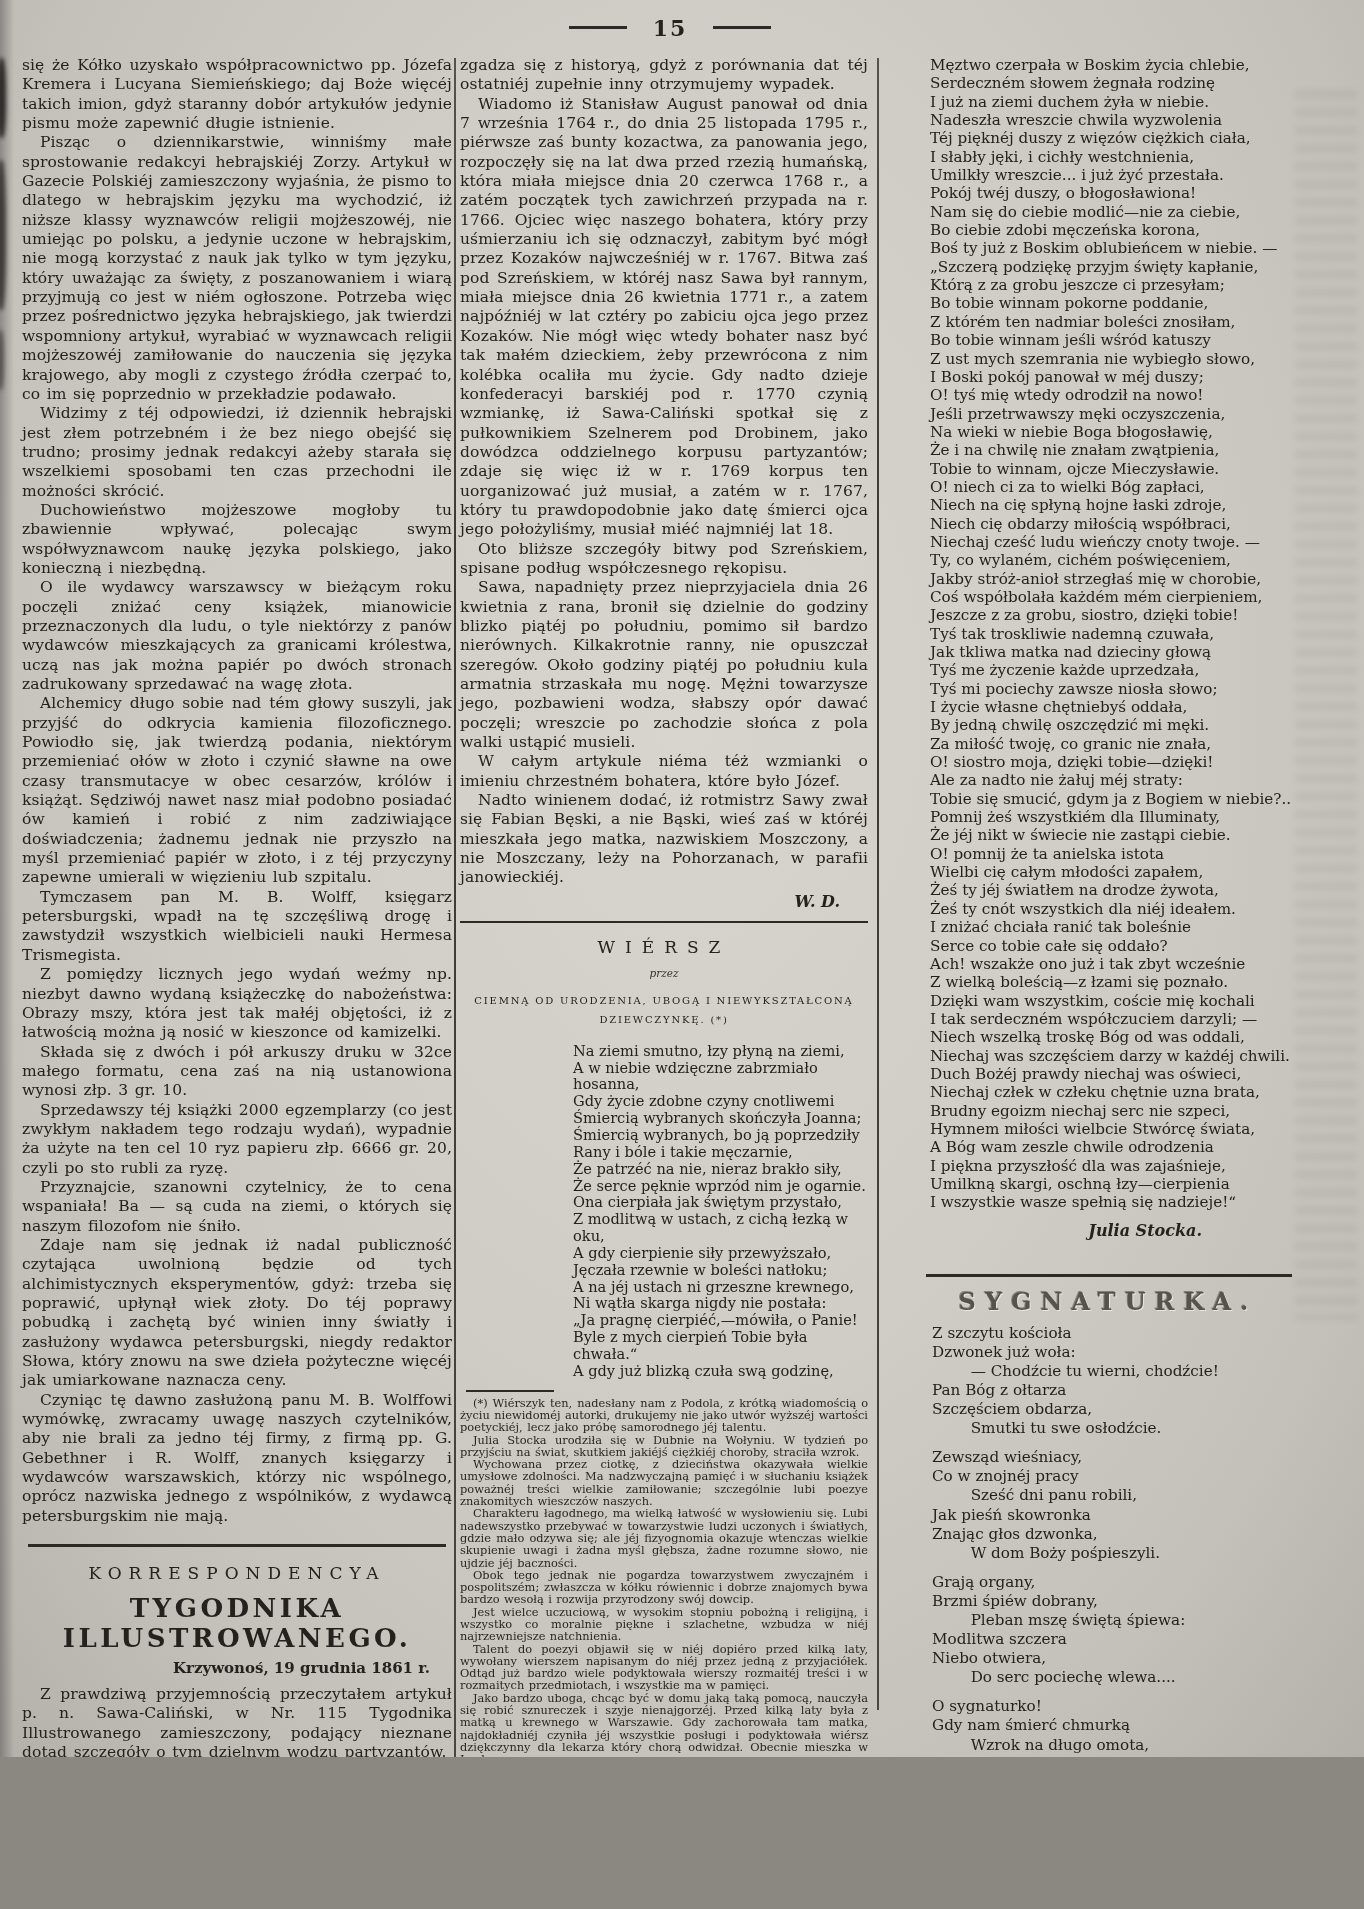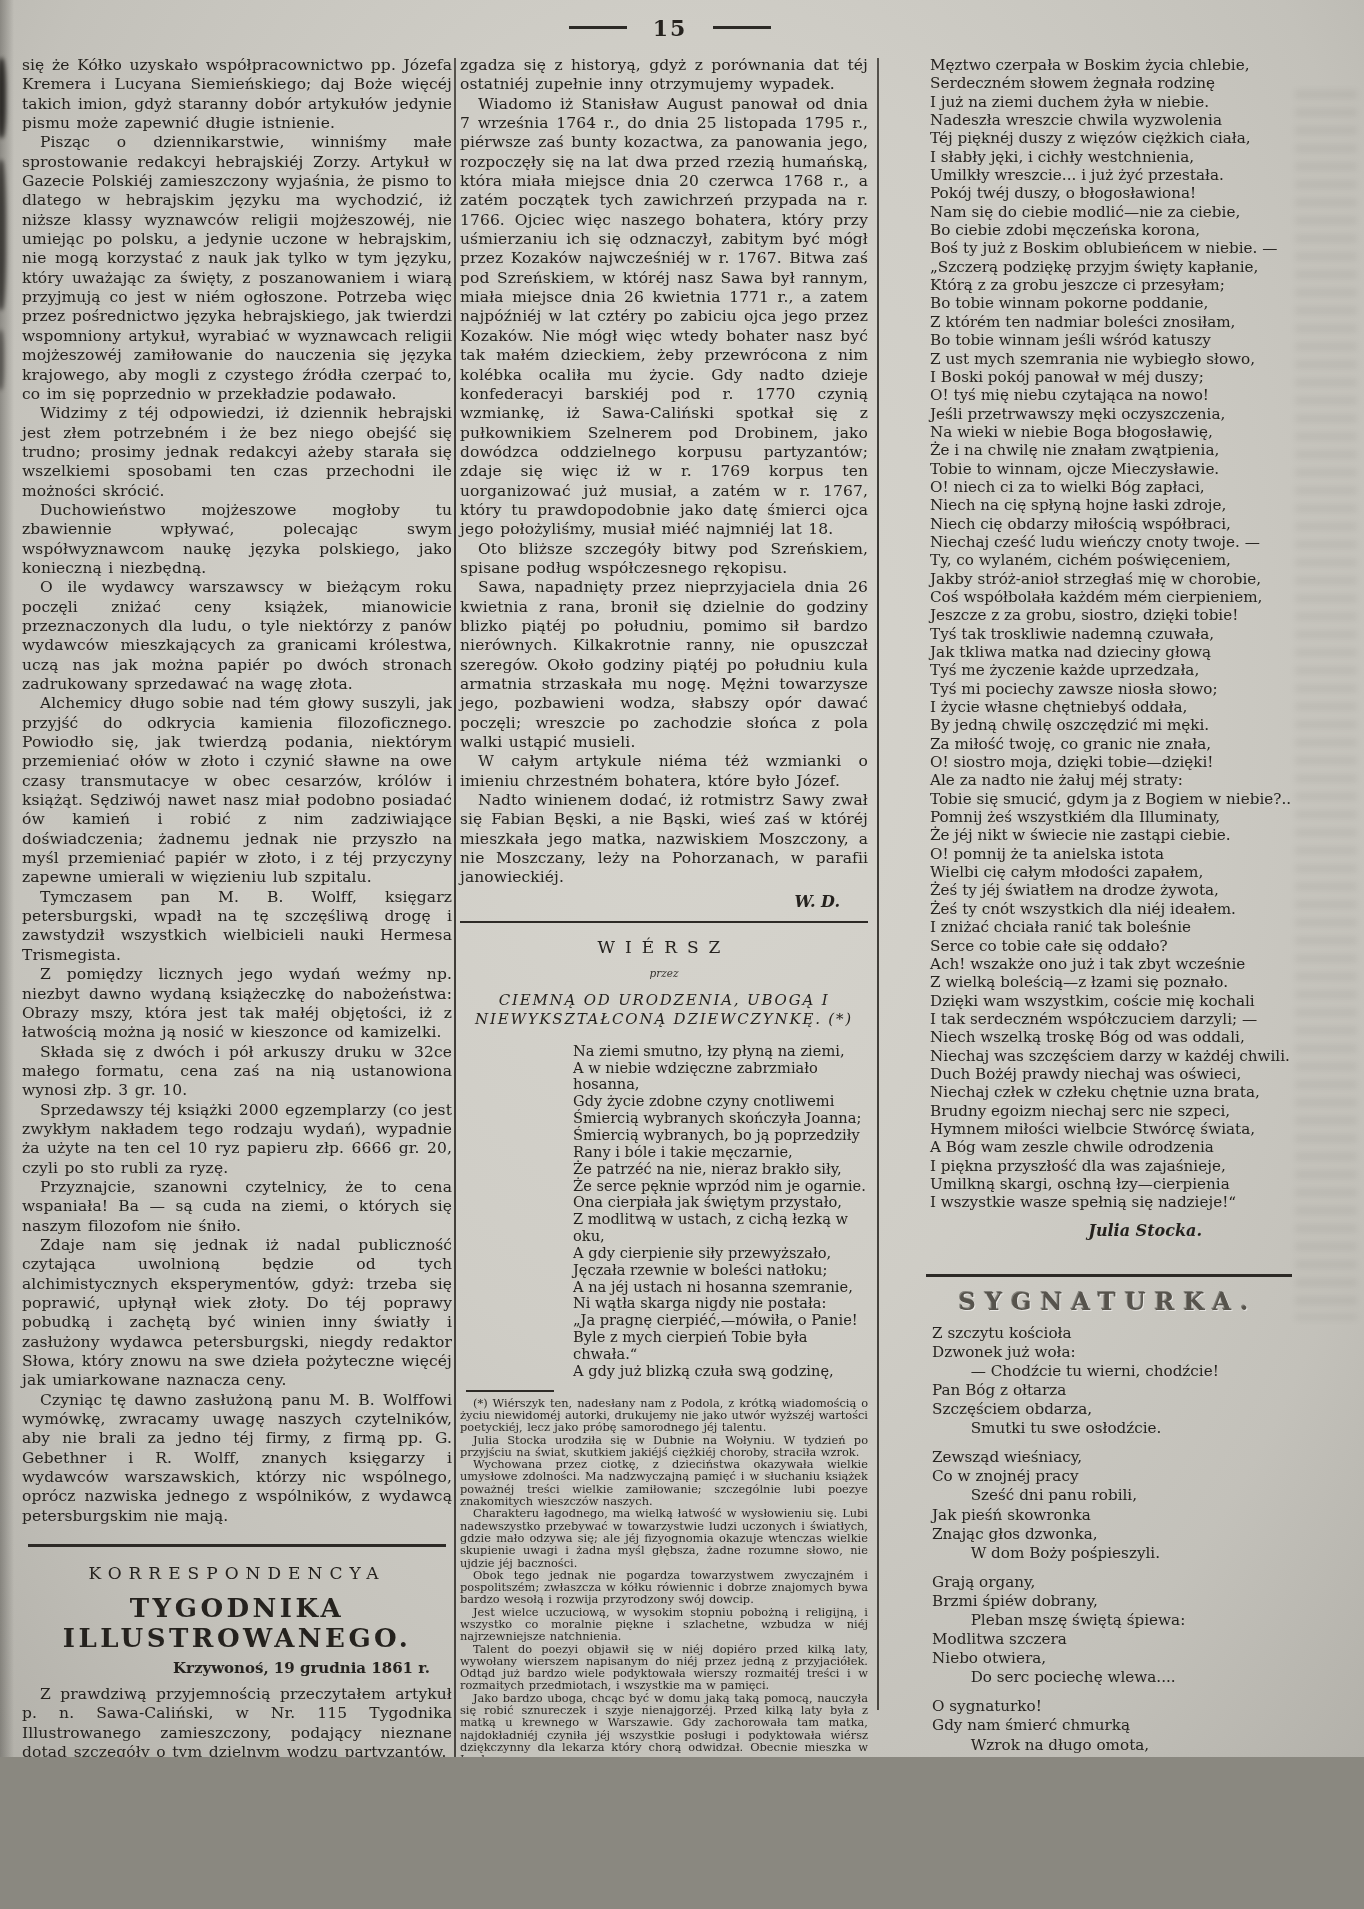--- a/index.html
+++ b/index.html
@@ -45,22 +45,22 @@
   .kicker{font-size:17px;letter-spacing:7px;text-align:center;margin:4px;font-weight:500;}
   .sectitle{font-size:26px;font-weight:bold;letter-spacing:3.5px;text-align:center;margin:10px 0 0 0;}
   .dateline{font-size:15px;font-weight:bold;text-align:right;padding-right:22px;margin:6px 0 8px 0;}
   
   .sig-wd{font-size:16px;font-weight:bold;font-style:italic;text-align:right;
     padding-right:28px;margin:4px 0 10px 0;}
   .hrule{height:2px;background:#2d2a26;margin:0 0 14px 0;}
   .poemhead .t1{font-size:17px;letter-spacing:10px;text-align:center;margin:14px 0 0 0;}
   .poemhead .t2{font-size:21.5px;font-weight:bold;letter-spacing:.5px;text-align:center;margin:9px 0 0 0;}
   .poemhead .by{font-size:10.5px;font-style:italic;text-align:center;margin:10px 0 0 0;color:#35322d;}
-  .poemhead .dedic{font-size:15px;letter-spacing:1.8px;text-align:center;
-    line-height:19.5px;margin:12px 0 0 0;padding:0 14px;font-style:italic;}
+  .poemhead .dedic{font-size:10px;letter-spacing:1.8px;text-align:center;
+    line-height:19.5px;margin:12px 0 0 0;padding:0 14px;}
   .poem2{margin:13px 0 0 113px;}
   .poem2 div{font-size:14.6px;line-height:16.85px;white-space:pre-wrap;}
   .fnrule{width:88px;height:2px;background:#2d2a26;margin:10px 0 5px 6px;}
   .footnote p{margin:0;font-size:11.4px;line-height:12.3px;text-align:justify;
     text-indent:13px;word-spacing:.8px;color:#2a2723;}
   
   .poem3{margin-left:18px;}
   .poem3 div{font-size:15.2px;line-height:18.35px;white-space:pre-wrap;}
   .sig-js{font-size:16px;font-weight:bold;font-style:italic;text-align:right;
     padding-right:160px;margin-top:9px;}
@@ -150,21 +150,21 @@
         <div>Gdy życie zdobne czyny cnotliwemi</div>
         <div>Śmiercią wybranych skończyła Joanna;</div>
         <div>Śmiercią wybranych, bo ją poprzedziły</div>
         <div>Rany i bóle i takie męczarnie,</div>
         <div>Że patrzéć na nie, nieraz brakło siły,</div>
         <div>Że serce pęknie wprzód nim je ogarnie.</div>
         <div>Ona cierpiała jak świętym przystało,</div>
         <div>Z modlitwą w ustach, z cichą łezką w oku,</div>
         <div>A gdy cierpienie siły przewyższało,</div>
         <div>Jęczała rzewnie w boleści natłoku;</div>
-        <div>A na jéj ustach ni hosanna szemranie,</div>
+        <div>A na jéj ustach ni grzeszne krewnego,</div>
         <div>Ni wątła skarga nigdy nie postała:</div>
         <div>„Ja pragnę cierpiéć,—mówiła, o Panie!</div>
         <div>Byle z mych cierpień Tobie była chwała.“</div>
         <div>A gdy już blizką czuła swą godzinę,</div>
       </div>
     <div class="fnrule"></div>
     <div class="footnote">
         <p>(*) Wiérszyk ten, nadesłany nam z Podola, z krótką wiadomością o życiu niewidoméj autorki, drukujemy nie jako utwór wyższéj wartości poetyckiéj, lecz jako próbę samorodnego jéj talentu.</p>
         <p>Julia Stocka urodziła się w Dubnie na Wołyniu. W tydzień po przyjściu na świat, skutkiem jakiéjś ciężkiéj choroby, straciła wzrok.</p>
         <p>Wychowana przez ciotkę, z dzieciństwa okazywała wielkie umysłowe zdolności. Ma nadzwyczajną pamięć i w słuchaniu książek poważnéj treści wielkie zamiłowanie; szczególnie lubi poezye znakomitych wieszczów naszych.</p>
@@ -189,21 +189,21 @@
         <div>Nam się do ciebie modlić—nie za ciebie,</div>
         <div>Bo ciebie zdobi męczeńska korona,</div>
         <div>Boś ty już z Boskim oblubieńcem w niebie. —</div>
         <div>„Szczerą podziękę przyjm święty kapłanie,</div>
         <div>Którą z za grobu jeszcze ci przesyłam;</div>
         <div>Bo tobie winnam pokorne poddanie,</div>
         <div>Z którém ten nadmiar boleści znosiłam,</div>
         <div>Bo tobie winnam jeśli wśród katuszy</div>
         <div>Z ust mych szemrania nie wybiegło słowo,</div>
         <div>I Boski pokój panował w méj duszy;</div>
-        <div>O! tyś mię niebu czytająca na nowo!</div>
+        <div>O! tyś mię wtedy odrodził na nowo!</div>
         <div>Jeśli przetrwawszy męki oczyszczenia,</div>
         <div>Na wieki w niebie Boga błogosławię,</div>
         <div>Że i na chwilę nie znałam zwątpienia,</div>
         <div>Tobie to winnam, ojcze Mieczysławie.</div>
         <div>O! niech ci za to wielki Bóg zapłaci,</div>
         <div>Niech na cię spłyną hojne łaski zdroje,</div>
         <div>Niech cię obdarzy miłością współbraci,</div>
         <div>Niechaj cześć ludu wieńczy cnoty twoje. —</div>
         <div>Ty, co wylaném, cichém poświęceniem,</div>
         <div>Jakby stróż-anioł strzegłaś mię w chorobie,</div>

